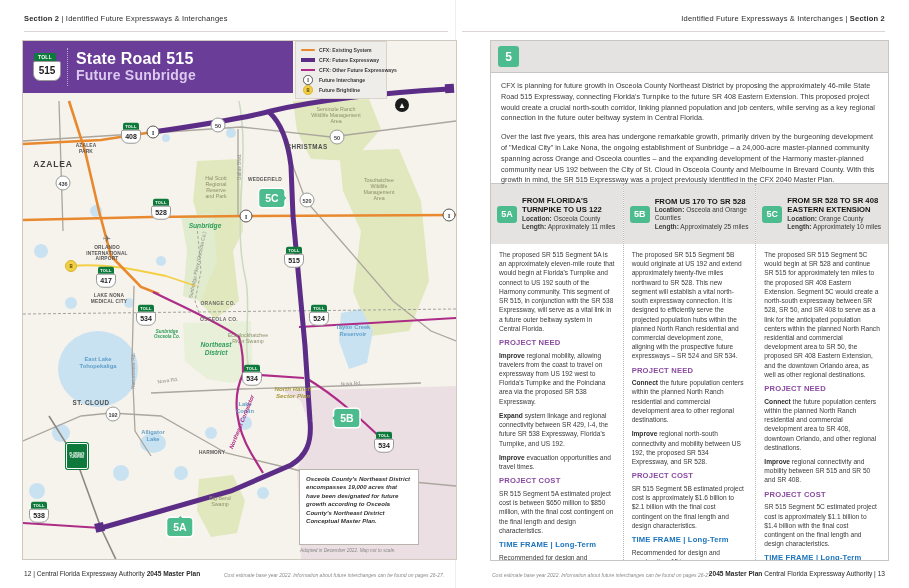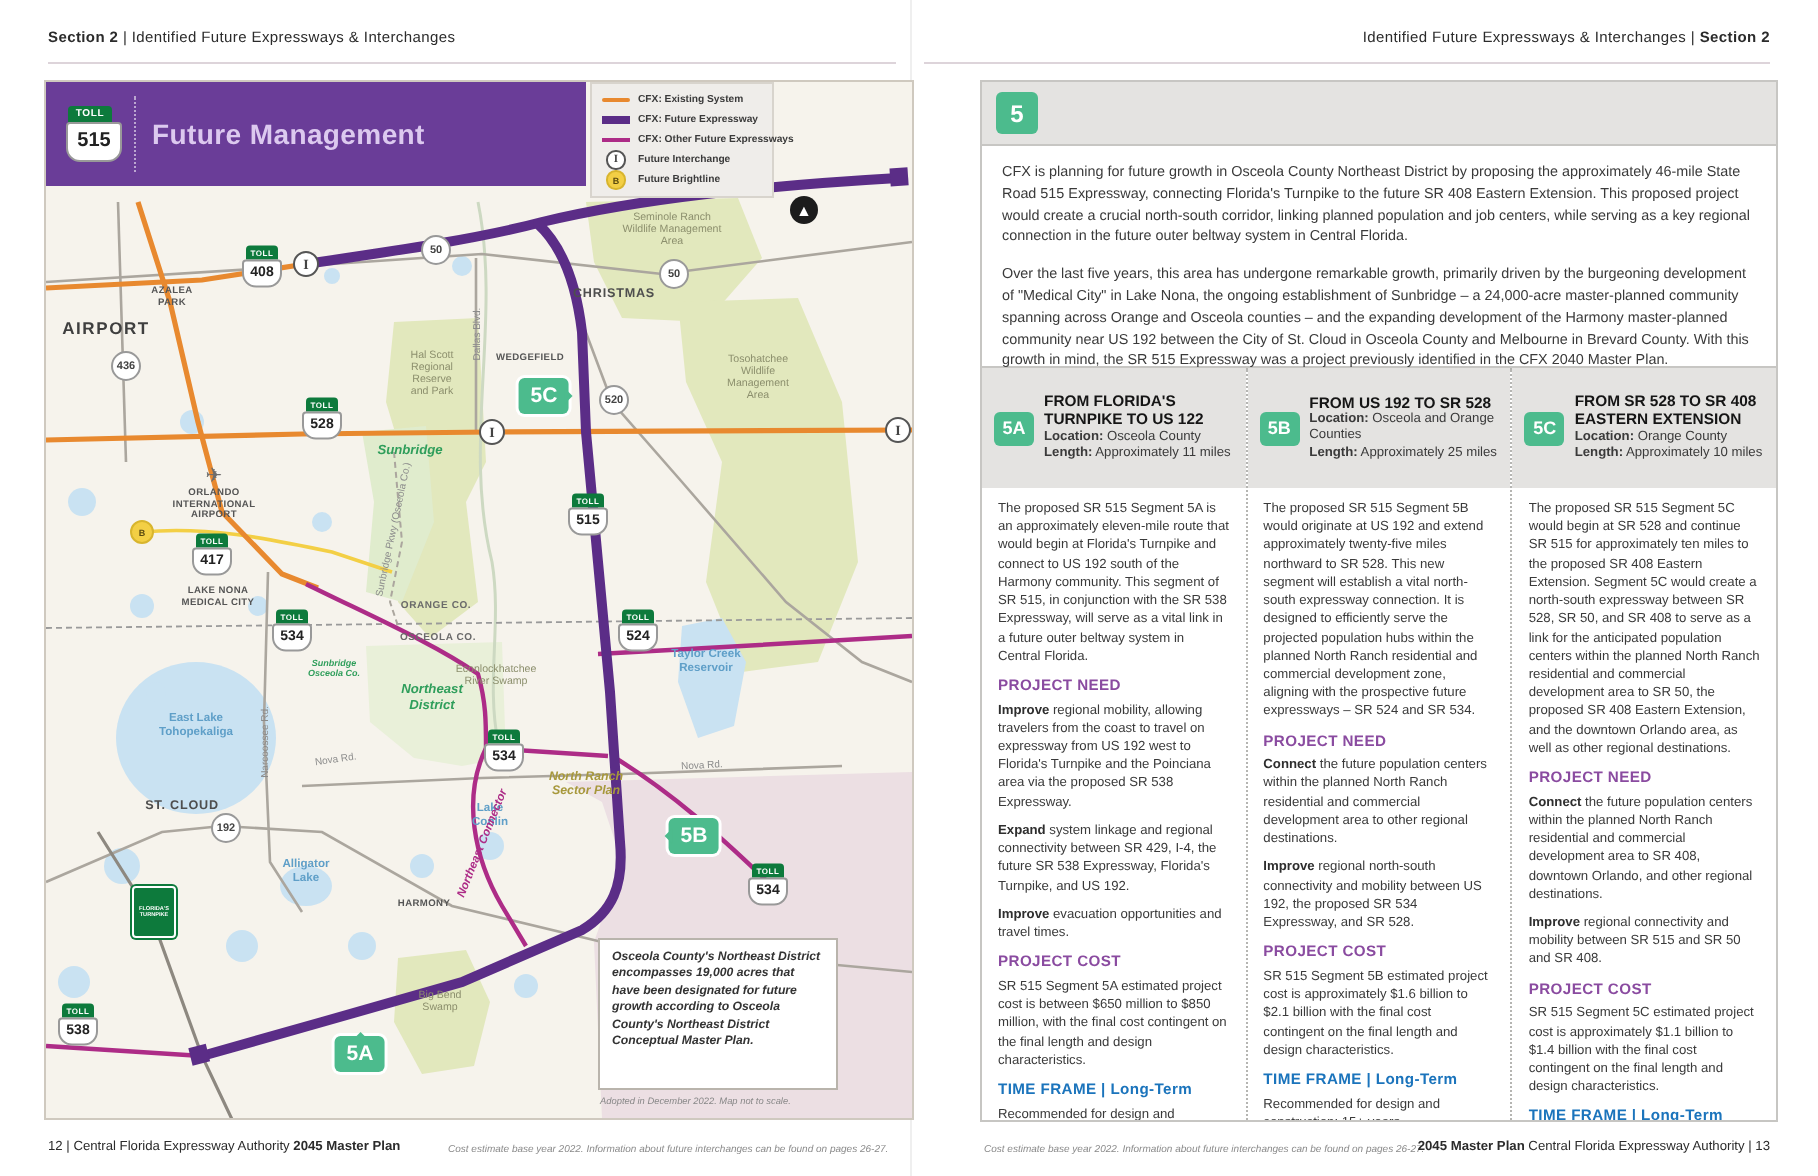--- a/index.html
+++ b/index.html
@@ -202,21 +202,22 @@
       <rect x="72" y="482" width="9" height="9" fill="#5b2d87" transform="rotate(-14 76 486)"></rect>
     </svg>
 
     <div class="banner">
       <div class="banner-shield toll" style="position:relative;transform:none;margin-top:0;">
         <span class="toll-tab" style="width:22px;font-size:5px;">TOLL</span>
         <span class="toll-num" style="width:26px;font-size:10px;padding:3px 0 4px;">515</span>
       </div>
       <div class="banner-sep"></div>
       <div class="banner-text">
-        <div class="bt2">Future Management</div>
+        <div class="bt1">State Road 515</div>
+        <div class="bt2">Future Sunbridge</div>
       </div>
     </div>
 
     <div class="legend">
         <div>
           <div class="leg-row">
             <span class="leg-ic line-orange">
               <i></i>
             </span>
             <span class="leg-lb">CFX: Existing System</span>
@@ -244,21 +245,21 @@
               <span class="bl-circle">B</span>
             </span>
             <span class="leg-lb">Future Brightline</span>
           </div>
         </div>
       </div>
 
     <div class="north" style="left:379px;top:64px;">▲</div>
 
     <div id="overlays">
-        <div class="ml city-lg" style="left: 30px; top: 124px;">AIRPORT</div>
+        <div class="ml city-lg" style="left: 30px; top: 124px;">AZALEA</div>
         <div class="ml city-xs" style="left: 63px; top: 108px;">AZALEA
 PARK</div>
         <div class="ml city" style="left: 284px; top: 106px;">CHRISTMAS</div>
         <div class="ml city-xs" style="left: 242px; top: 139px;">WEDGEFIELD</div>
         <div class="ml city" style="left: 68px; top: 362px;">ST. CLOUD</div>
         <div class="ml city-xs" style="left: 189px; top: 412px;">HARMONY</div>
         <div class="ml city-xs" style="left: 84px; top: 212px;">ORLANDO
 INTERNATIONAL
 AIRPORT</div>
         <div class="ml city-xs" style="left: 86px; top: 258px;">LAKE NONA
@@ -385,21 +386,21 @@
               <div class="ph">PROJECT COST</div>
               <p>SR 515 Segment 5A estimated project cost is between $650 million to $850 million, with the final cost contingent on the final length and design characteristics.</p>
               <div class="ph blue">TIME FRAME | Long-Term</div>
               <p>Recommended for design and construction: 15+ years.</p>
             </div>
           </div>
         <div class="seg-col">
             <div class="seg-head">
               <div class="seg-badge">5B</div>
               <div>
-                <div class="seg-title">FROM US 192 TO SR 528</div>
+                <div class="seg-title">FROM US 170 TO SR 528</div>
                 <div class="seg-meta"><b>Location:</b> Osceola and Orange Counties</div>
                 <div class="seg-meta"><b>Length:</b> Approximately 25 miles</div>
               </div>
             </div>
             <div class="seg-body">
               <p>The proposed SR 515 Segment 5B would originate at US 192 and extend approximately twenty-five miles northward to SR 528. This new segment will establish a vital north-south expressway connection. It is designed to efficiently serve the projected population hubs within the planned North Ranch residential and commercial development zone, aligning with the prospective future expressways – SR 524 and SR 534.</p>
               <div class="ph">PROJECT NEED</div>
               <p><b>Connect</b> the future population centers within the planned North Ranch residential and commercial development area to other regional destinations.</p>
               <p><b>Improve</b> regional north-south connectivity and mobility between US 192, the proposed SR 534 Expressway, and SR 528.</p>
               <div class="ph">PROJECT COST</div>

